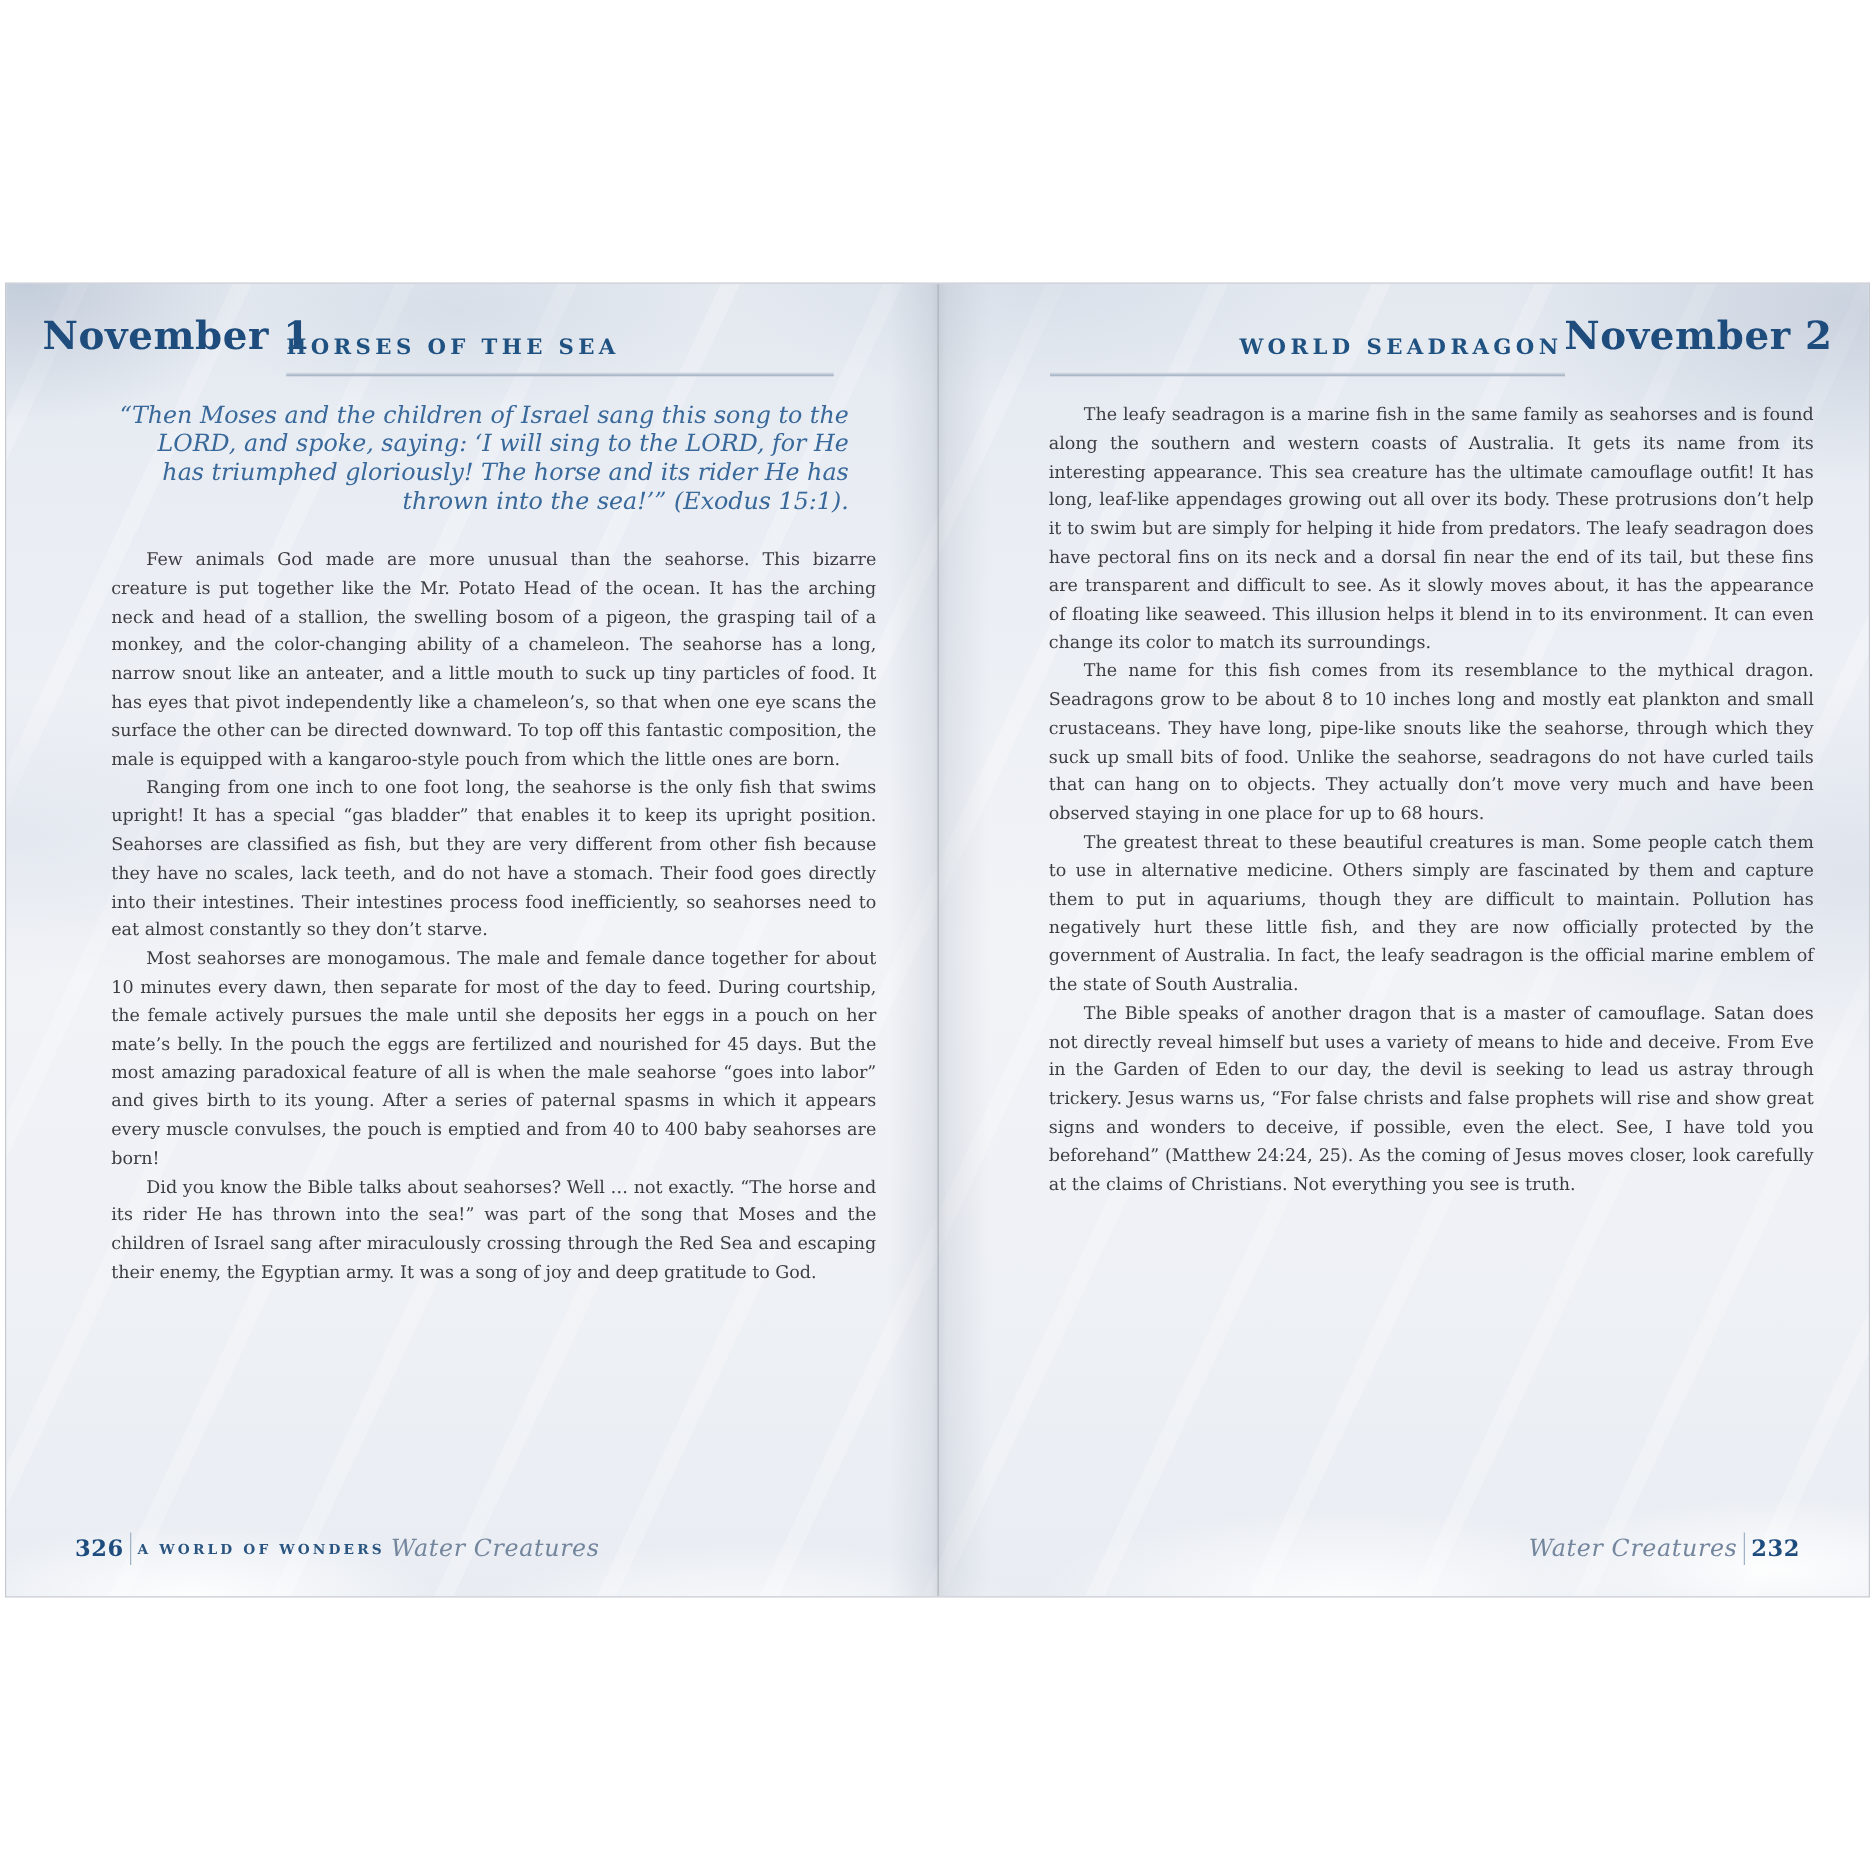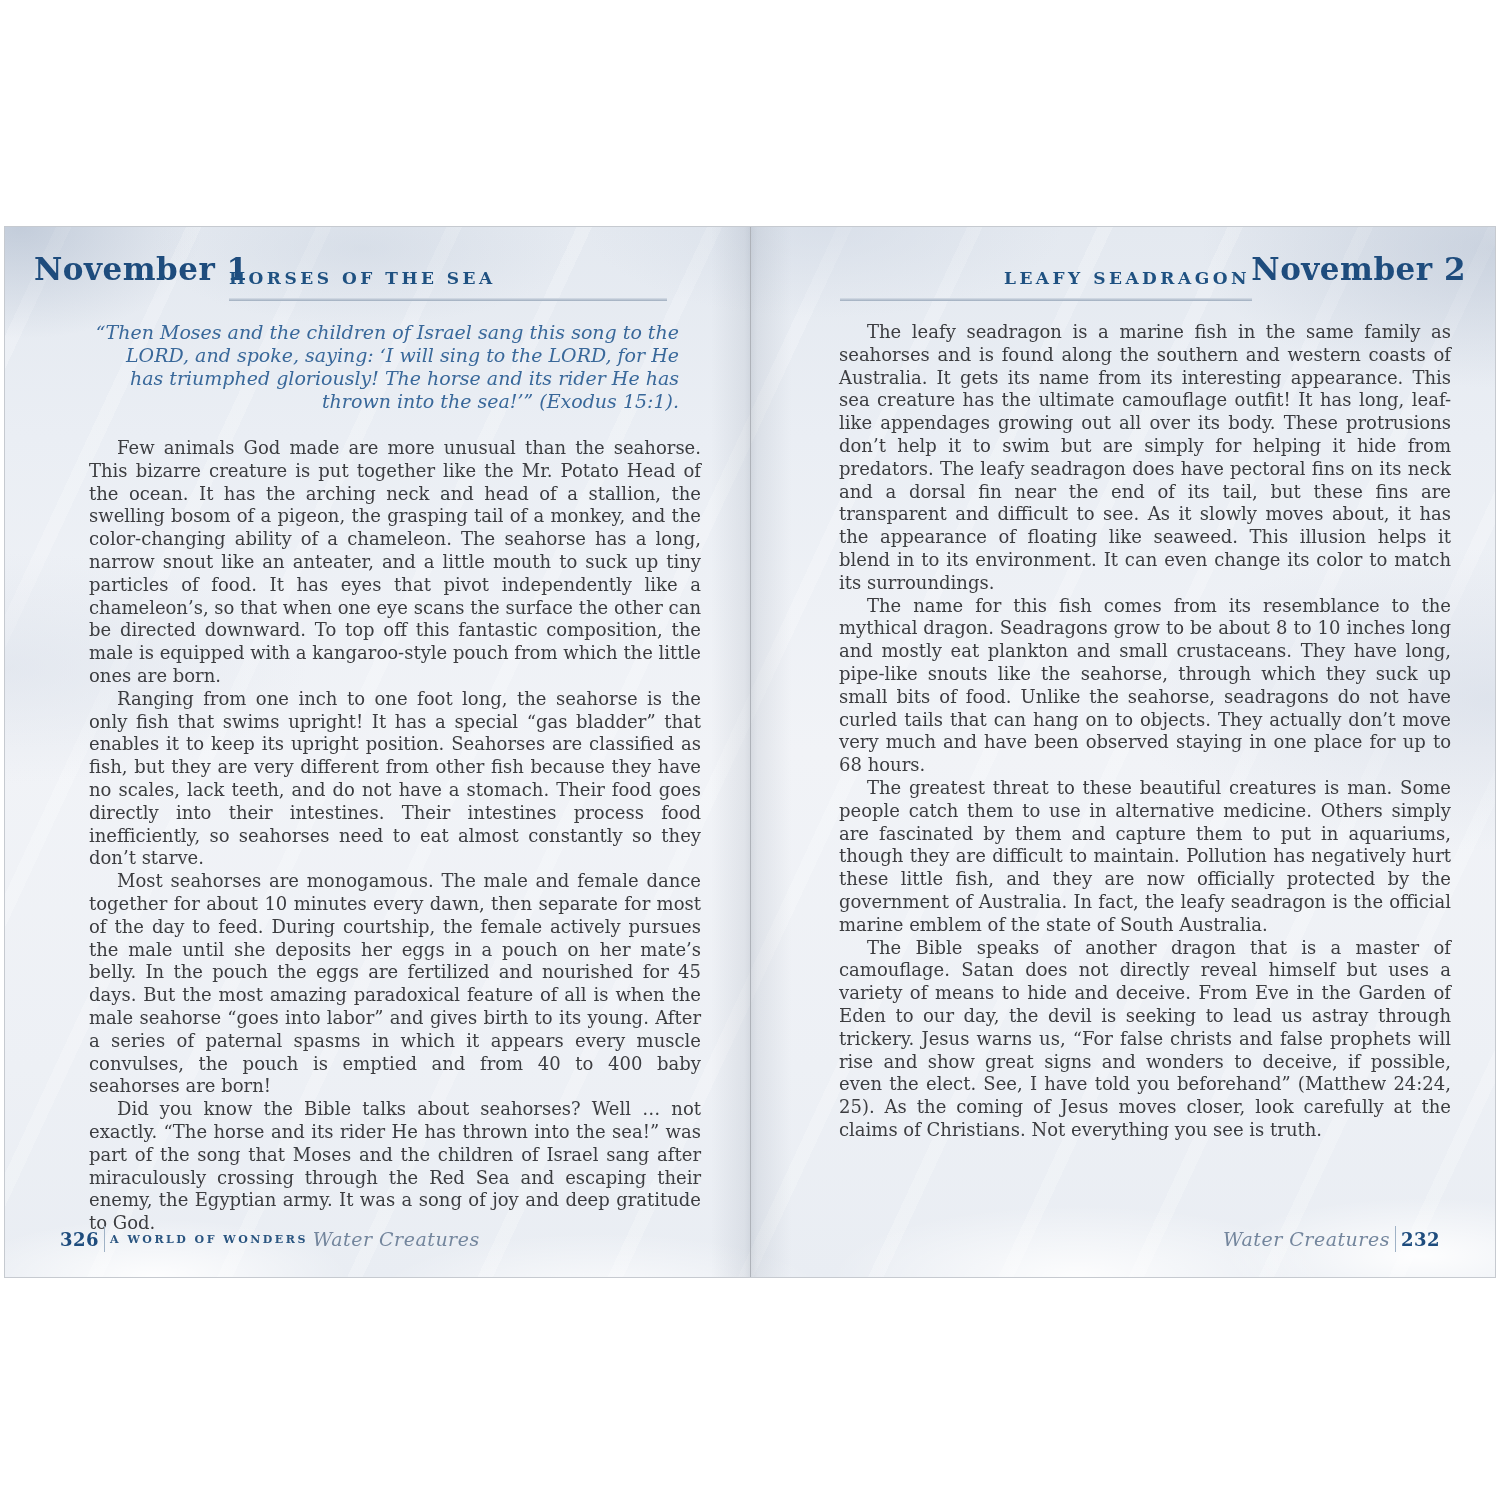--- a/index.html
+++ b/index.html
@@ -67,21 +67,21 @@
 
   .quote{
     margin:0 0 24px 0;
     font-style:italic;font-size:19px;line-height:23px;color:var(--quote-blue);
     text-align:right;
   }
   .quote-left{width:590px;}
   .quote-right{width:545px;}
 
   .para{
-    margin:0;font-size:18px;line-height:22.8px;color:var(--body-text);
+    margin:0;font-size:14px;line-height:22.8px;color:var(--body-text);
     text-align:justify;text-indent:28px;
   }
 
   .footer{
     position:absolute;top:999px;display:flex;align-items:center;gap:5px;
   }
   .footer-left{left:55px;}
   .footer-right{right:55px;}
   .page-num{font-size:18px;font-weight:700;color:var(--heading-navy);letter-spacing:0.5px;}
   .footer-divider{width:1px;height:26px;background:#9fb2c6;}
@@ -108,21 +108,21 @@
   <div class="footer footer-left">
     <span class="page-num">326</span>
     <span class="footer-divider"></span>
     <span class="book-title">A WORLD OF WONDERS</span>
     <span class="section-title">Water Creatures</span>
   </div>
 
   <div class="gutter-shade"></div>
   <div class="gutter-line"></div>
 
-  <h2 class="chapter-title title-right">LEAFY SEADRAGON</h2>
+  <h2 class="chapter-title title-right">WORLD SEADRAGON</h2>
   <h1 class="page-date date-right">November 2</h1>
   <div class="header-rule rule-right"></div>
 
   <div class="page-body body-right">
     <p class="para">The leafy seadragon is a marine fish in the same family as seahorses and is found along the southern and western coasts of Australia. It gets its name from its interesting appearance. This sea creature has the ultimate camouflage outfit! It has long, leaf-like appendages growing out all over its body. These protrusions don’t help it to swim but are simply for helping it hide from predators. The leafy seadragon does have pectoral fins on its neck and a dorsal fin near the end of its tail, but these fins are transparent and difficult to see. As it slowly moves about, it has the appearance of floating like seaweed. This illusion helps it blend in to its environment. It can even change its color to match its surroundings.</p>
     <p class="para">The name for this fish comes from its resemblance to the mythical dragon. Seadragons grow to be about 8 to 10 inches long and mostly eat plankton and small crustaceans. They have long, pipe-like snouts like the seahorse, through which they suck up small bits of food. Unlike the seahorse, seadragons do not have curled tails that can hang on to objects. They actually don’t move very much and have been observed staying in one place for up to 68 hours.</p>
     <p class="para">The greatest threat to these beautiful creatures is man. Some people catch them to use in alternative medicine. Others simply are fascinated by them and capture them to put in aquariums, though they are difficult to maintain. Pollution has negatively hurt these little fish, and they are now officially protected by the government of Australia. In fact, the leafy seadragon is the official marine emblem of the state of South Australia.</p>
     <p class="para">The Bible speaks of another dragon that is a master of camouflage. Satan does not directly reveal himself but uses a variety of means to hide and deceive. From Eve in the Garden of Eden to our day, the devil is seeking to lead us astray through trickery. Jesus warns us, “For false christs and false prophets will rise and show great signs and wonders to deceive, if possible, even the elect. See, I have told you beforehand” (Matthew 24:24, 25). As the coming of Jesus moves closer, look carefully at the claims of Christians. Not everything you see is truth.</p>
   </div>
 

